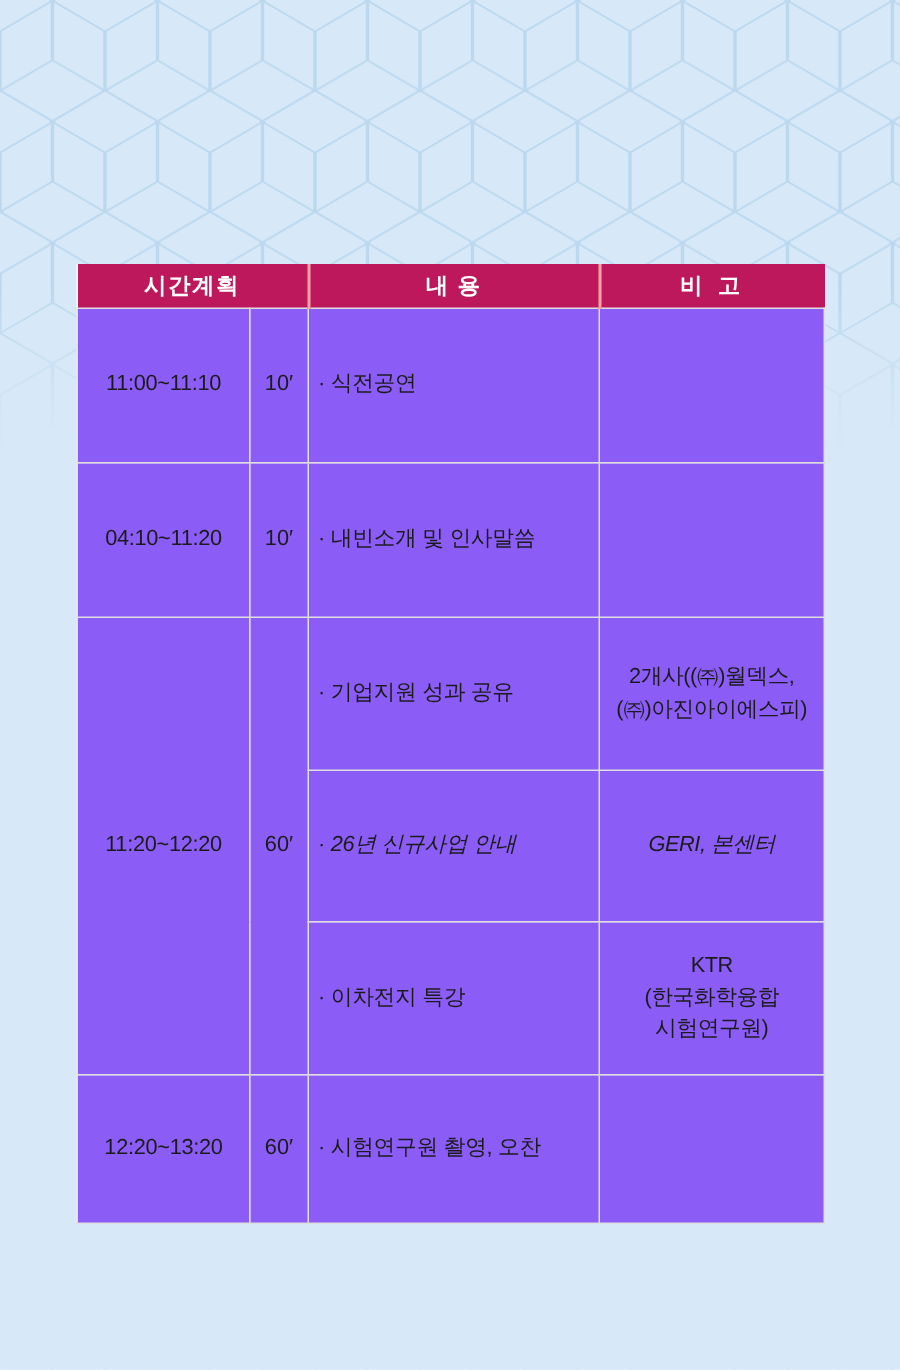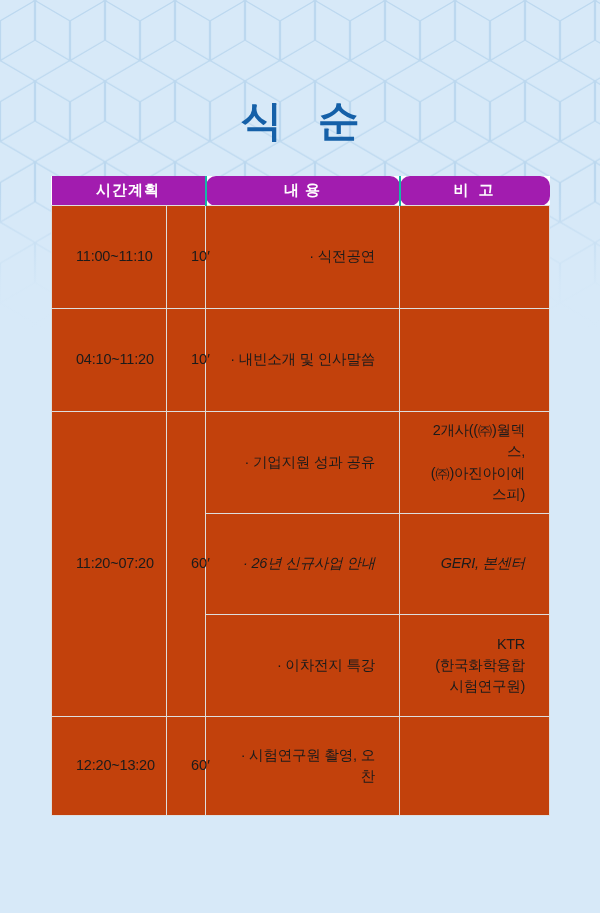--- a/index.html
+++ b/index.html
@@ -91,46 +91,44 @@
     width: 498px;
     table-layout: fixed;
     background: #ffffff;
   }
   table.schedule col.c-time { width: 115px; }
   table.schedule col.c-dur  { width: 39px; }
   table.schedule col.c-cont { width: 194px; }
   table.schedule col.c-rem  { width: 150px; }
 
   table.schedule thead th {
-    background: #a21caf;
+    background: #be185d;
     color: #ffffff;
     font-size: 15px;
     font-weight: 700;
     letter-spacing: 1px;
     height: 29px;
     padding: 0;
     border: none;
     text-align: center;
     vertical-align: middle;
   }
   table.schedule thead th.th-remark { letter-spacing: 3px; }
   table.schedule thead th + th {
-    border-left: 2px solid #14b8a6;
-    border-radius: 10px;
+    border-left: 2px solid #fca5a5;
   }
 
   table.schedule tbody td {
     border: 1px solid #dedede;
     font-size: 14.5px;
     color: #1b1b1b;
-    padding: 0 24px;
+    padding: 0 6px;
     vertical-align: middle;
-    background: #c2410c;
+    background: #8b5cf6;
     line-height: 1.45;
-    text-align: right;
   }
   td.cell-time {
     text-align: center;
     font-size: 14.5px;
     letter-spacing: -0.2px;
   }
   td.cell-dur {
     text-align: center;
     font-size: 14px;
     padding: 0 2px;
@@ -170,21 +168,20 @@
     </defs>
     <rect x="0" y="0" width="600" height="913" fill="#d7e9f8"></rect>
     <rect x="0" y="0" width="600" height="913" fill="url(#hexpat)"></rect>
   </svg>
 </div>
 <div class="hex-fade"></div>
 
 <div class="page">
 
 
-  <div class="ceremony-title">식 순</div>
 
   <div class="schedule-wrap">
     <table class="schedule">
       <colgroup>
         <col class="c-time">
           <col class="c-dur">
           <col class="c-cont">
           <col class="c-rem">
       </colgroup>
       <thead>
@@ -204,21 +201,21 @@
         </tr>
 
         <tr class="row-h2">
           <td class="cell-time">04:10~11:20</td>
           <td class="cell-dur">10′</td>
           <td class="cell-content">· 내빈소개 및 인사말씀</td>
           <td class="cell-remark"></td>
         </tr>
 
         <tr class="row-h3">
-          <td class="cell-time" rowspan="3">11:20~07:20</td>
+          <td class="cell-time" rowspan="3">11:20~12:20</td>
           <td class="cell-dur" rowspan="3">60′</td>
           <td class="cell-content">· 기업지원 성과 공유</td>
           <td class="cell-remark">
             <span class="rmk-line">2개사((㈜)월덱스,</span>
             <span class="rmk-line">(㈜)아진아이에스피)</span>
           </td>
         </tr>
 
         <tr class="row-h4">
           <td class="cell-content">· 26년 신규사업 안내</td>

